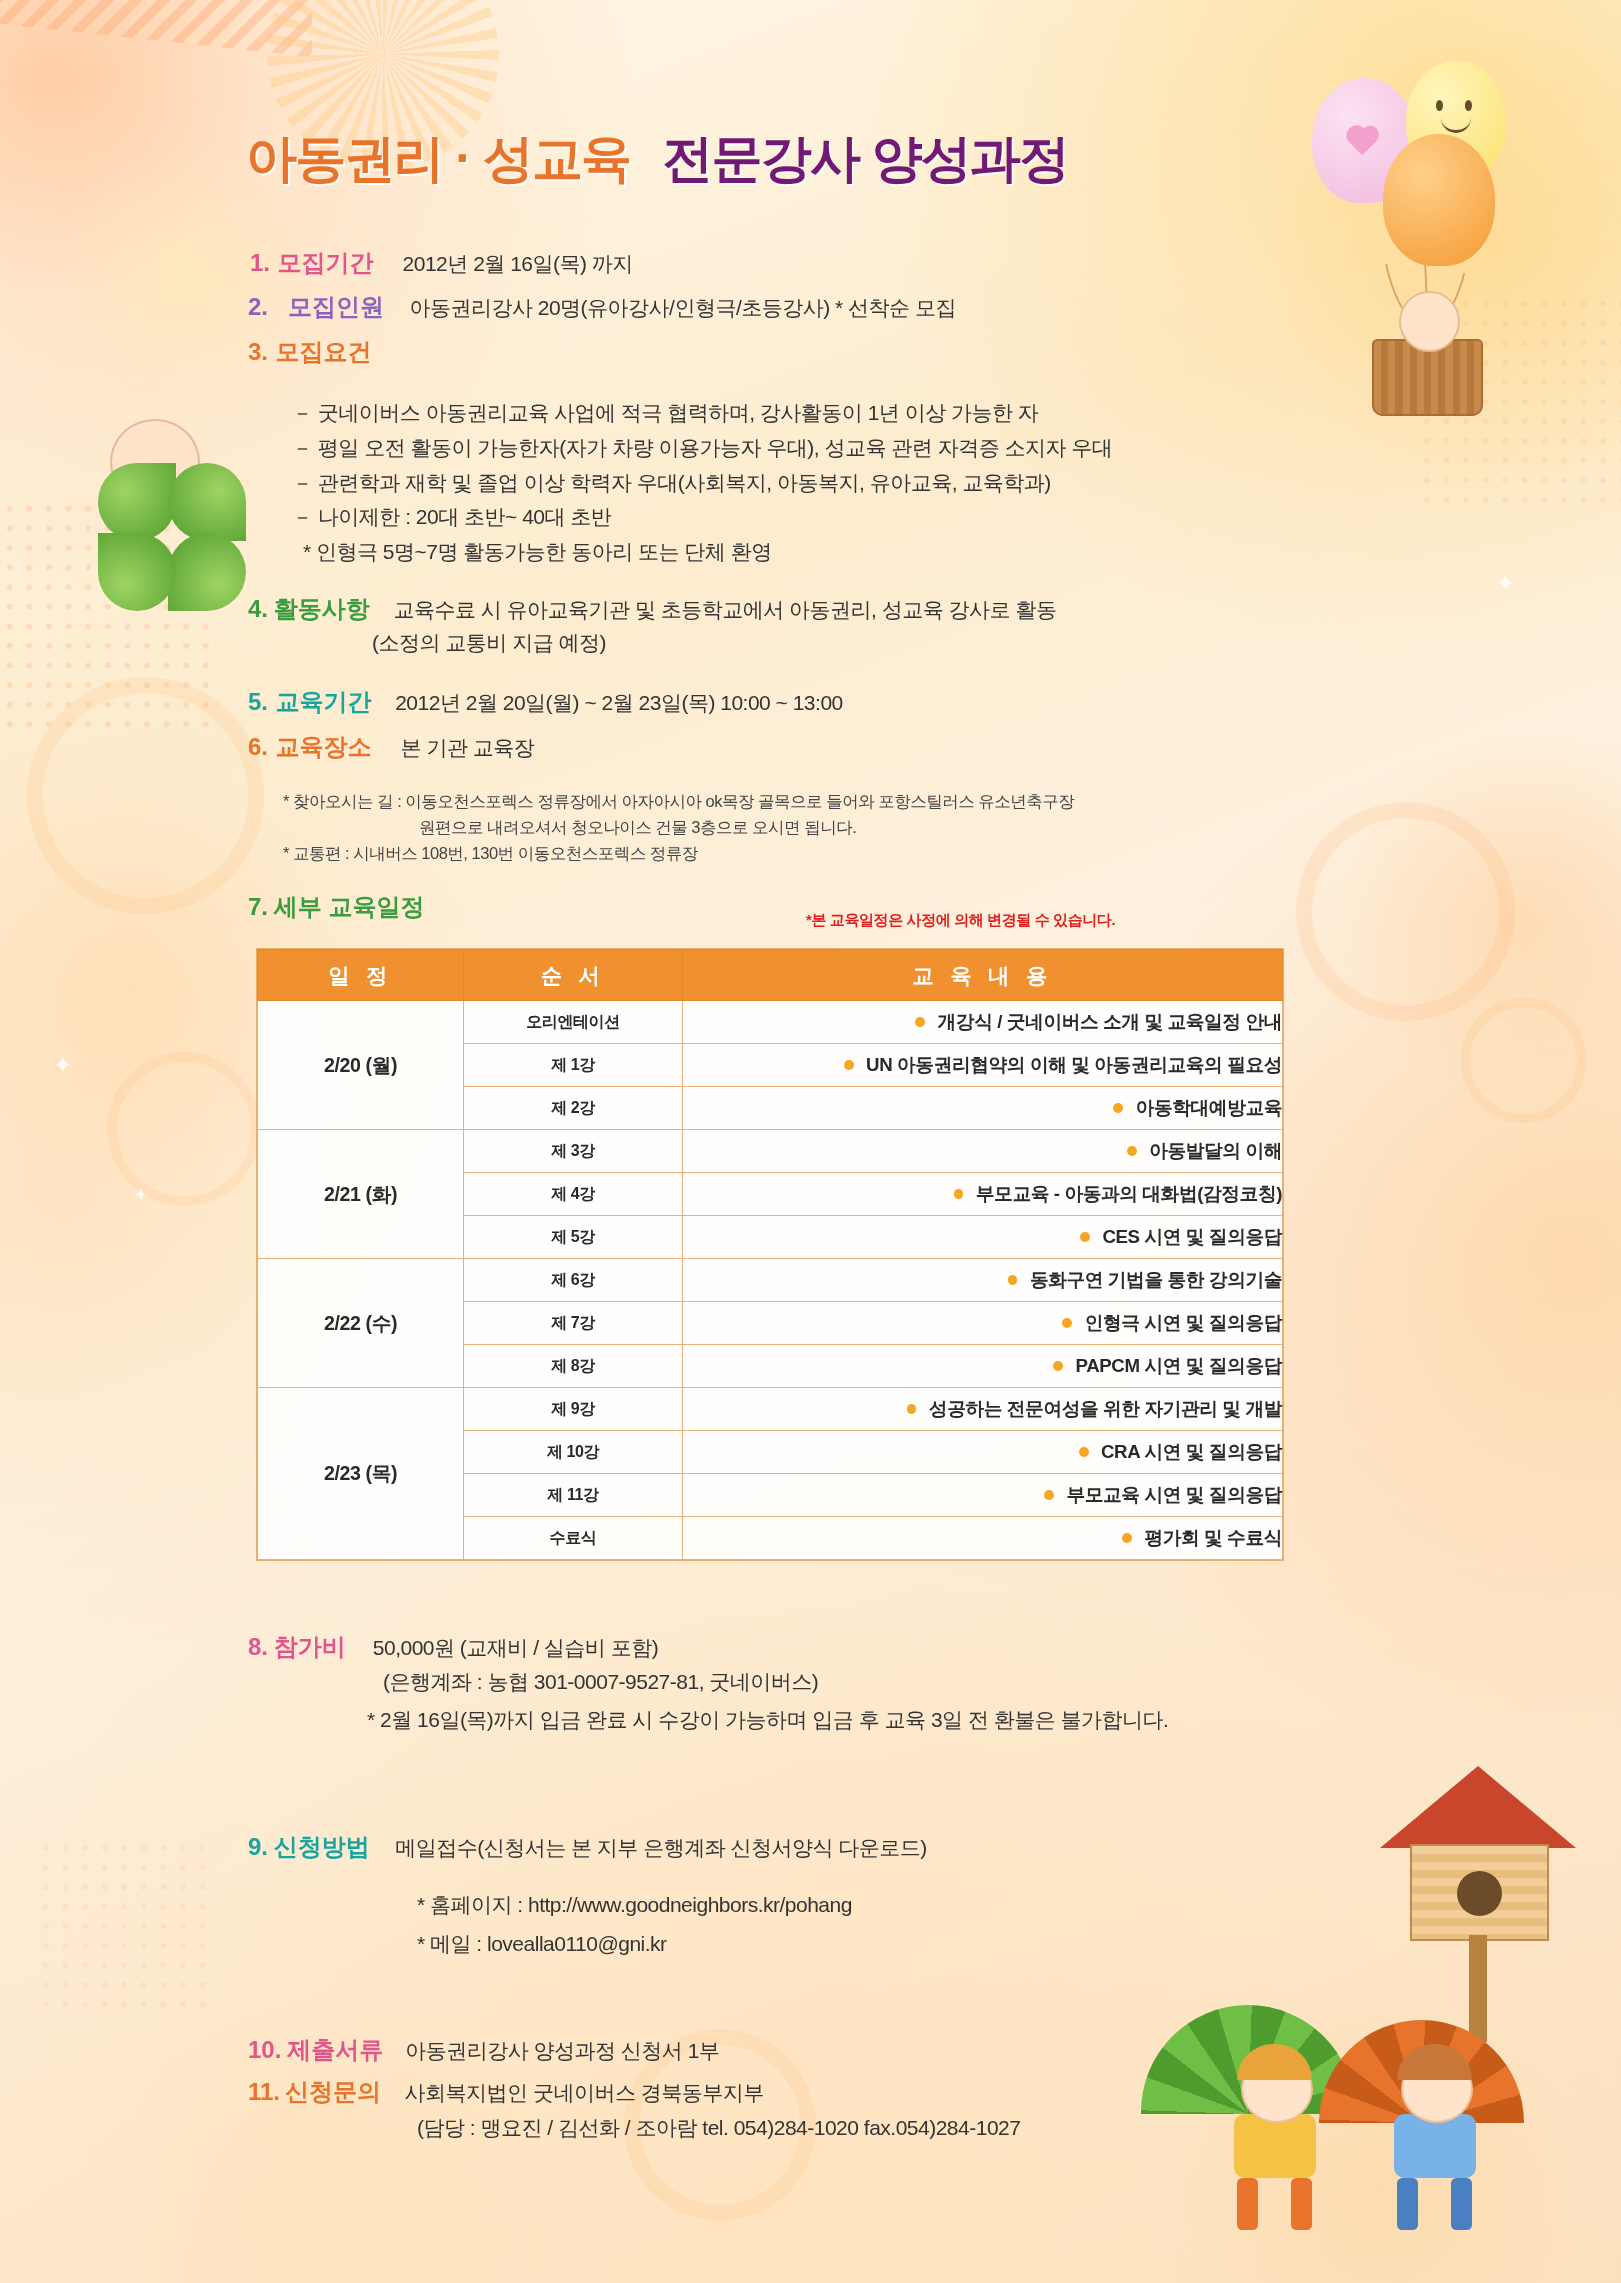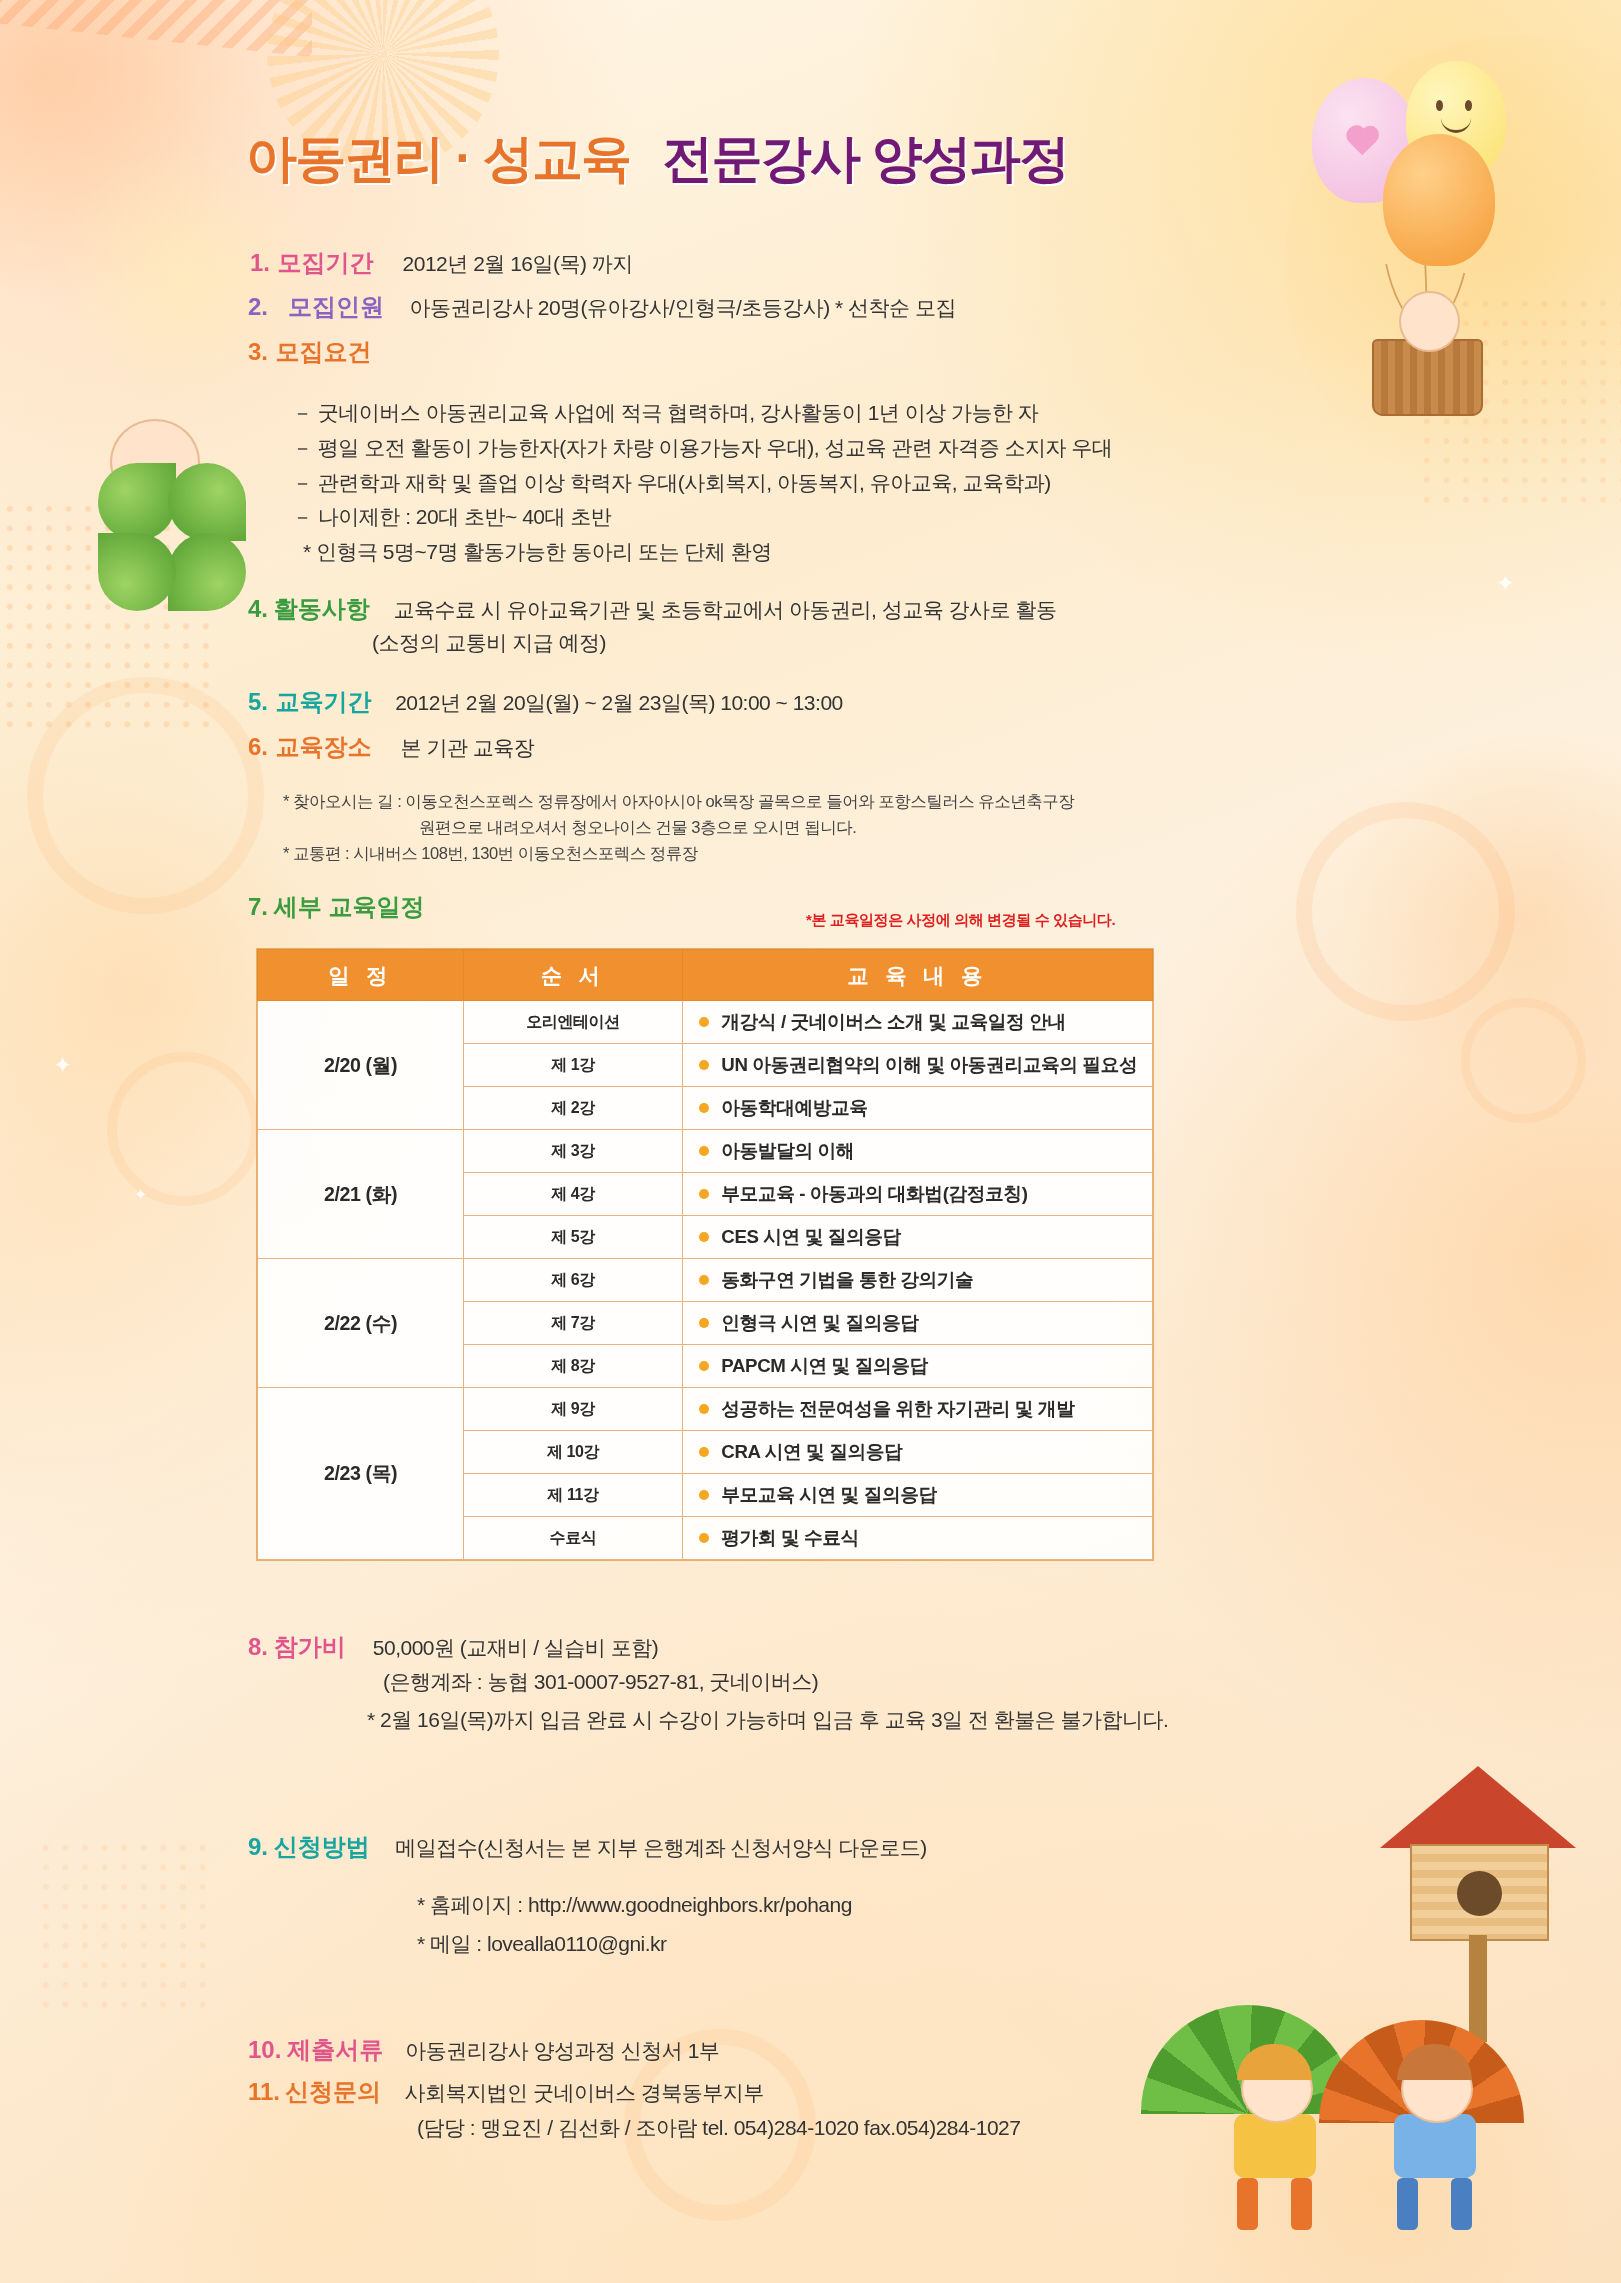--- a/index.html
+++ b/index.html
@@ -112,21 +112,21 @@
   .body-txt { font-size: 21px; color: #333; letter-spacing: -0.5px; }
   .body-xs  { font-size: 16.5px; color: #444; letter-spacing: -0.5px; }
 
   .sec-num { font-size: 24px; }
 
   
   .sched {
     position: absolute;
     left: 257px;
     top: 949px;
-    width: 896px;
+    width: 1026px;
     border-collapse: collapse;
     font-size: 18.7px;
     background: rgba(255,255,255,0.82);
     box-shadow: 0 0 0 0.9px #e7a75e;
   }
   .sched th {
     background: #f0902f;
     color: #fff;
     font-weight: bold;
     font-size: 21.4px;
@@ -139,22 +139,22 @@
     padding: 8px 0;
     text-align: center;
     color: #2a2a2a;
     font-weight: bold;
     letter-spacing: -0.4px;
     background: rgba(255,255,255,0.55);
   }
   .sched td.date { font-size: 19.6px; }
   .sched td.order { font-size: 16px; }
   .sched td.desc {
-    text-align: left;
-    padding-left: 16px;
+    text-align: right;
+    padding-left: 28px;
     font-size: 18.7px;
     position: relative;
   }
   .bullet {
     display: inline-block;
     width: 9.8px; height: 9.8px;
     border-radius: 50%;
     background: #f5a623;
     margin-right: 12.5px;
     vertical-align: 1.8px;

